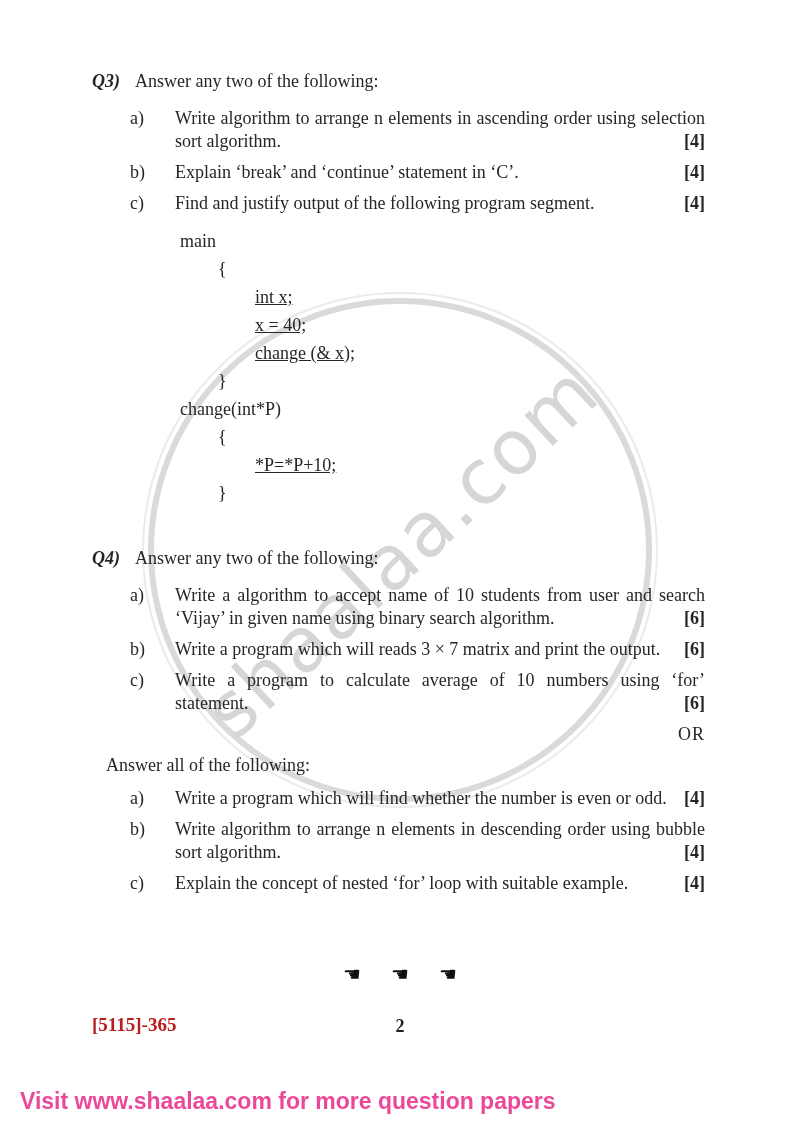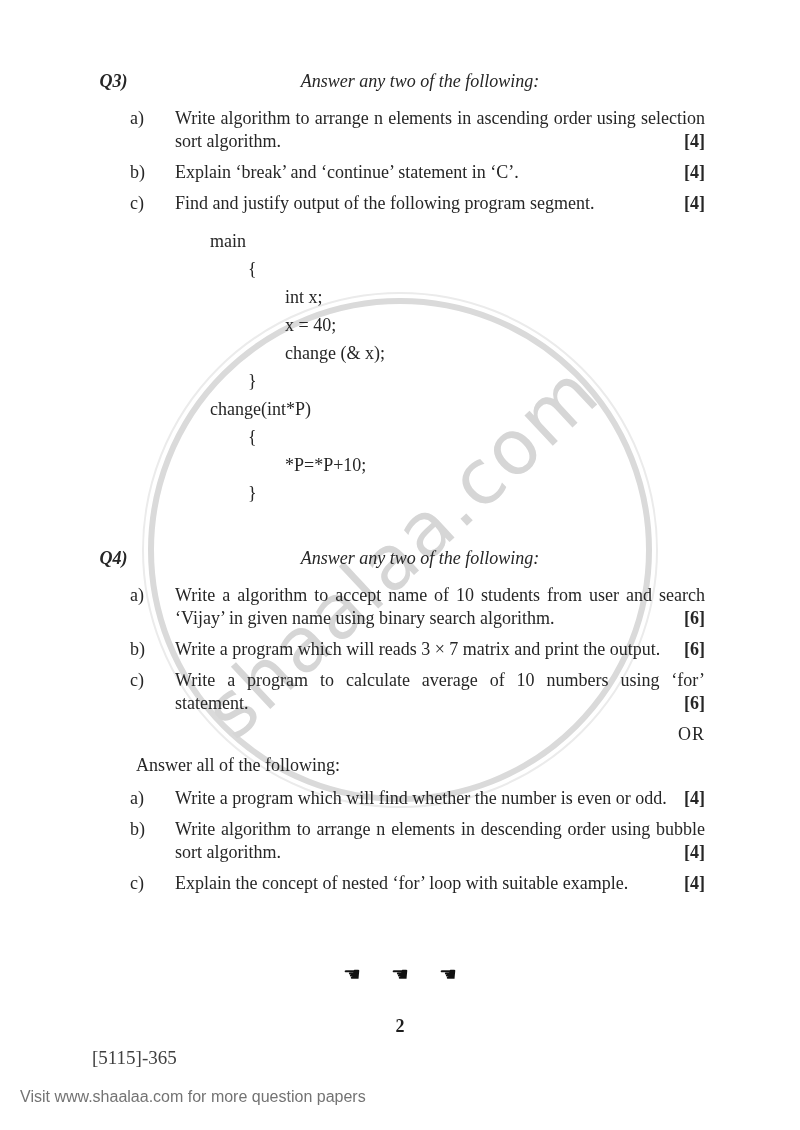--- a/index.html
+++ b/index.html
@@ -25,83 +25,83 @@
   }
   .content {
     position: absolute;
     left: 92px;
     top: 70px;
     width: 613px;
     z-index: 1;
     font-size: 18px;
     line-height: 23px;
   }
-  .q-head { display: flex; margin-bottom: 14px; text-align: center; }
+  .q-head { display: flex; margin-bottom: 14px; }
   .q-label { width: 43px; flex: none; font-weight: bold; font-style: italic; }
-  .q-heading { flex: 1; font-style: italic; }
+  .q-heading { flex: 1; }
   .item {
     position: relative;
     display: flex;
     margin-left: 38px;
     margin-bottom: 8px;
   }
   .item .letter { width: 45px; flex: none; }
   .item .text { flex: 1; text-align: justify; }
   .item .marks {
     position: absolute;
     right: 0; bottom: 0;
     font-weight: bold;
   }
   .code-block {
-    margin-left: 118px;
+    margin-left: 88px;
     margin-top: 12px;
     font-size: 18px;
   }
   .code-line { line-height: 28px; white-space: pre; }
   .ind1 { padding-left: 38px; }
-  .ind2 { padding-left: 75px; }
+  .ind2 { padding-left: 75px; text-decoration: underline; }
   .q4-sec { margin-top: 40px; }
   .or-row { text-align: right; margin: 4px 0 8px 0; letter-spacing: 1px; }
-  .alt-head { margin-left: 44px; margin-bottom: 10px; }
+  .alt-head { margin-left: 14px; margin-bottom: 10px; }
   .end-symbols {
     position: absolute;
     left: 0; top: 962px;
     width: 800px;
     text-align: center;
     z-index: 1;
     font-size: 20px;
     color: #111111;
   }
   .end-symbols .sym { margin: 0 15px; }
   .paper-code {
     position: absolute;
     left: 92px; top: 1014px;
-    font-weight: normal;
+    font-weight: bold;
     font-size: 19px;
     z-index: 1;
-    color: #404040;
-    margin-top: 33px;
+    color: #b91c1c;
   }
   .page-number {
     position: absolute;
     left: 0; top: 1016px;
     width: 800px;
     text-align: center;
     font-weight: bold;
     font-size: 18px;
     z-index: 1;
     color: #1d1d1d;
   }
   .site-note {
     position: absolute;
     left: 20px; top: 1088px;
     font-family: "Liberation Sans", sans-serif;
-    font-size: 16px;
-    color: #737373;
-    z-index: 1;
+    font-size: 23px;
+    color: #ec4899;
+    z-index: 1;
+    font-weight: bold;
   }
 </style>
 </head>
 <body>
 
 <div class="sheet">
 
   <svg class="watermark-svg" width="800" height="1130" viewBox="0 0 800 1130">
     <circle cx="400" cy="550" r="257" fill="none" stroke="#ebebeb" stroke-width="2"></circle>
     <circle cx="400" cy="550" r="249" fill="none" stroke="#dadada" stroke-width="6"></circle>

